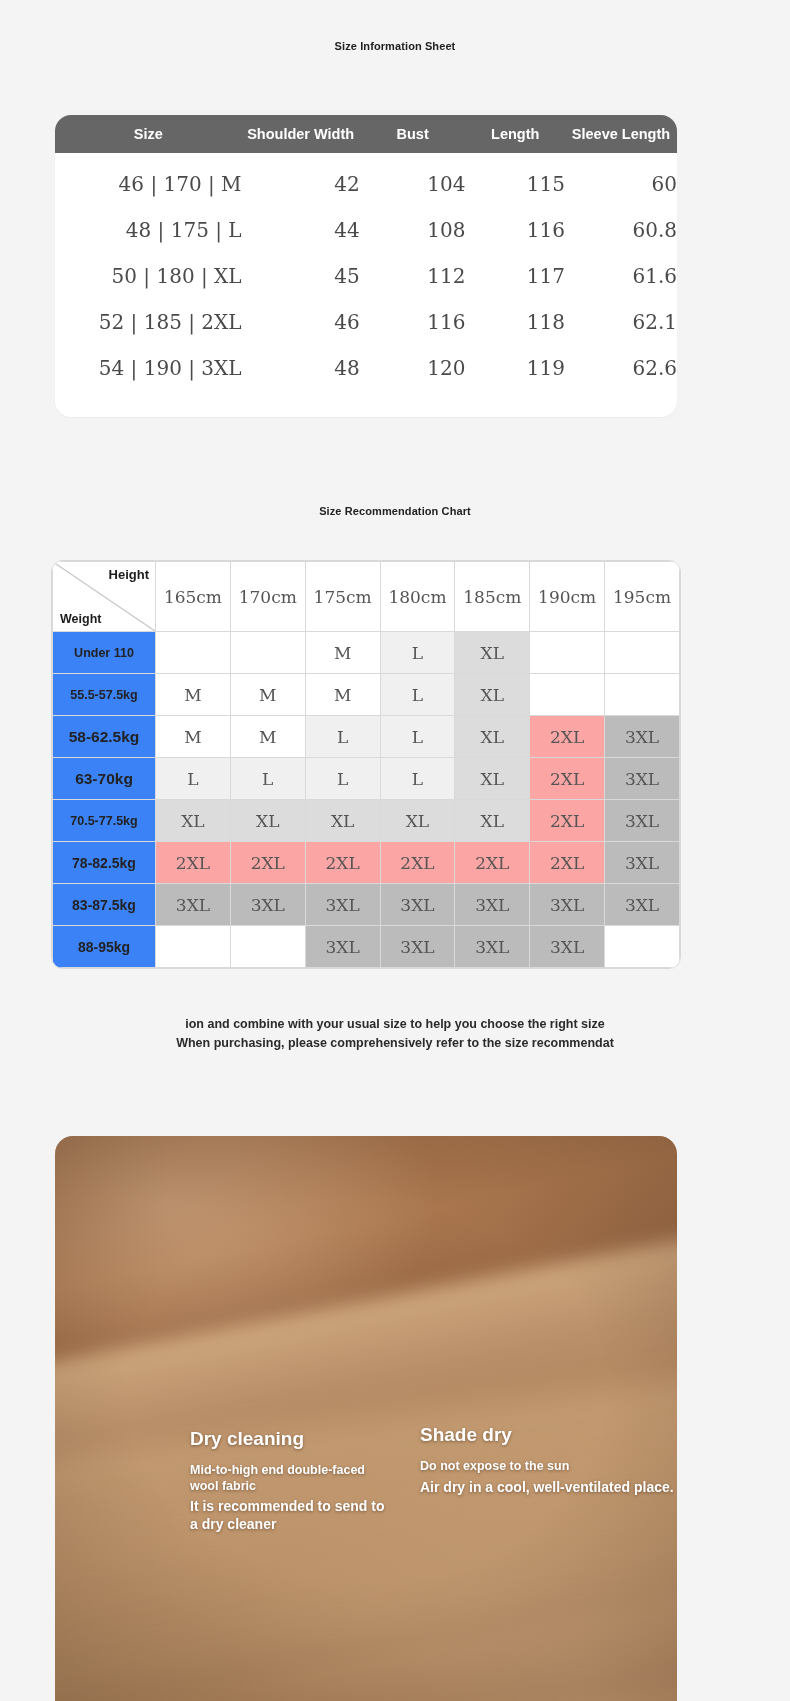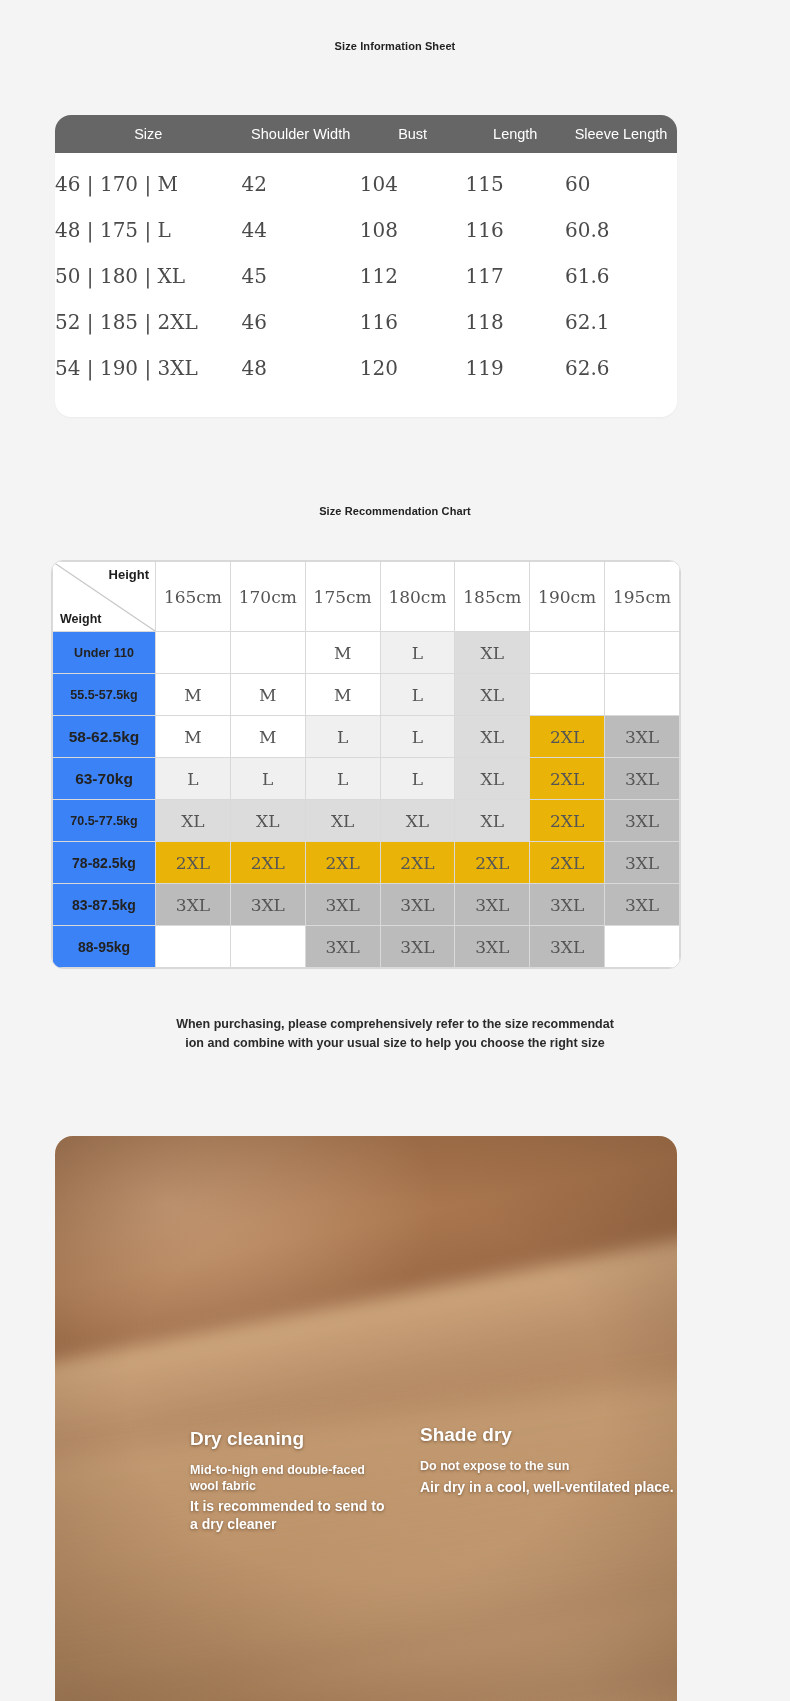--- a/index.html
+++ b/index.html
@@ -40,31 +40,31 @@
   }
   .size-head {
     display: flex;
     background: #666666;
     height: 38px;
     align-items: center;
   }
   .size-head div {
     color: #ffffff;
     font-size: 14.5px;
-    font-weight: normal;
+    font-weight: bold;
     text-align: center;
   }
   .size-body { padding: 8px 0 26px 0; }
   .size-row {
     display: flex;
     align-items: center;
     height: 46px;
   }
   .size-row div {
-    text-align: left;
+    text-align: right;
     font-size: 20px;
     color: #4a4a4a;
     font-family: "DejaVu Serif", serif;
     font-weight: normal;
   }
   .c0 { width: 30%; }
   .c1 { width: 19%; }
   .c2 { width: 17%; }
   .c3 { width: 16%; }
   .c4 { width: 18%; }
@@ -145,21 +145,21 @@
   
   .rl-sm { font-size: 12.5px !important; }
   .rl-md { font-size: 14px !important; }
   .rl-lg { font-size: 15.5px !important; }
 
   
   .lv-empty { background: #ffffff; }
   .lv-m  { background: #ffffff; }
   .lv-l  { background: #f0f0f0; }
   .lv-xl { background: #dcdcdc; }
-  .lv-2xl{ background: #eab308; }
+  .lv-2xl{ background: #fca5a5; }
   .lv-3xl{ background: #bbbbbb; }
 
   
   #purchase-note {
     position: absolute;
     left: 0;
     top: 1015px;
     width: 790px;
     text-align: center;
     font-size: 12.5px;
@@ -418,22 +418,22 @@
         <td class="lv-3xl">3XL</td>
         <td class="lv-3xl">3XL</td>
         <td class="lv-empty"></td>
       </tr>
 
     </tbody>
   </table>
 </div>
 
 <div id="purchase-note">
+  <div>ion and combine with your usual size to help you choose the right size</div>
   <div>When purchasing, please comprehensively refer to the size recommendat</div>
-  <div>ion and combine with your usual size to help you choose the right size</div>
 </div>
 
 <div class="care-card">
   <div class="care-bg"></div>
   <div class="care-fold"></div>
   <div class="care-fold2"></div>
   <div class="care-vignette"></div>
 
 
   <div class="tip" id="tip-dry">

